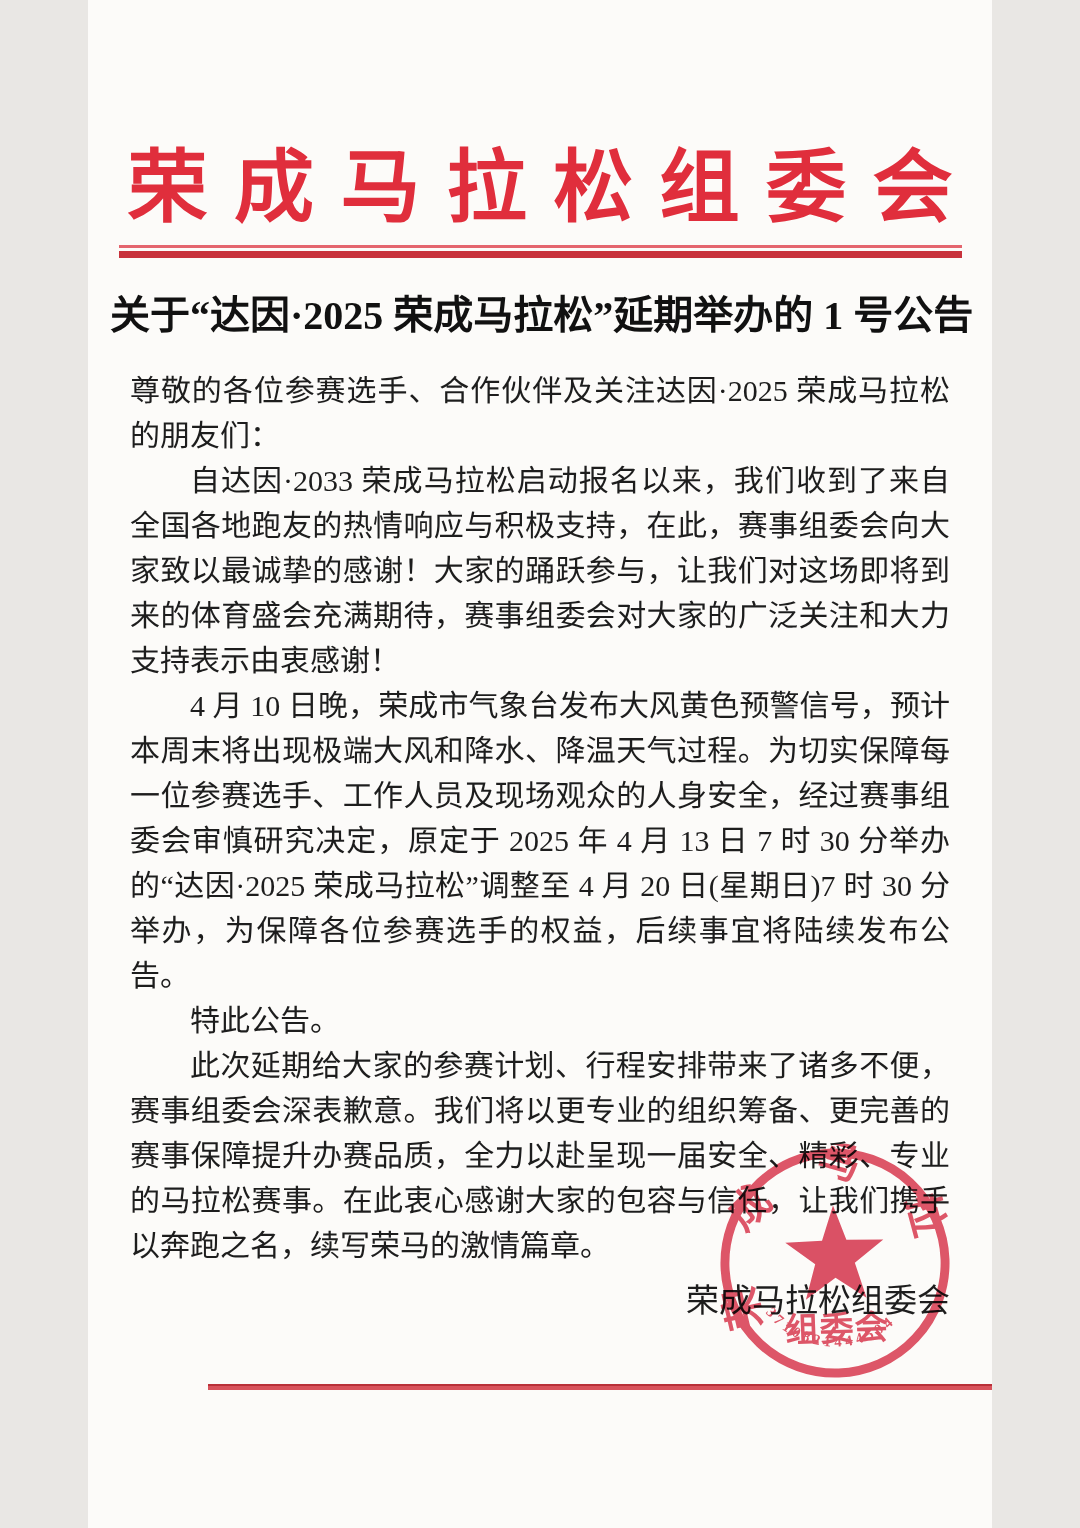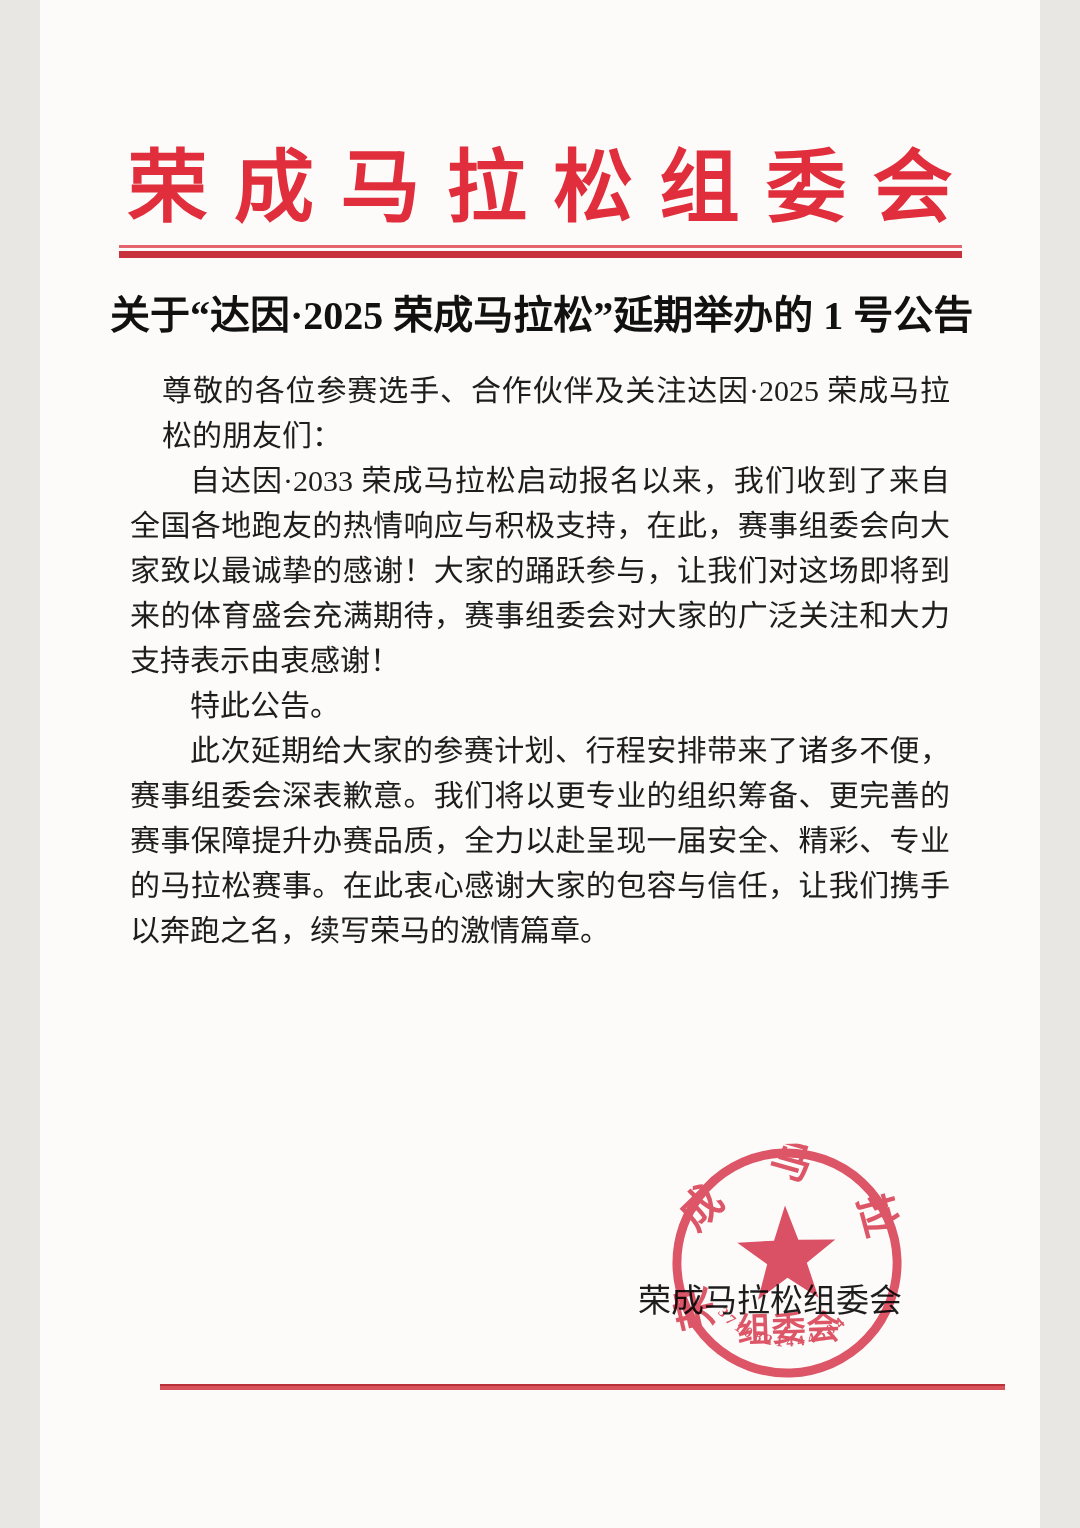--- a/index.html
+++ b/index.html
@@ -3,21 +3,21 @@
 <meta charset="utf-8">
 <style>
   html, body {
     margin: 0;
     padding: 0;
     background: #e9e7e4;
     font-family: "Liberation Serif", "DejaVu Serif", serif;
   }
   .page {
     position: relative;
-    width: 1000px;
+    width: 904px;
     height: 1528px;
     margin: 0 auto;
     background: #fcfbf9;
     overflow: hidden;
     color: #1c1c1c;
   }
   
   .letterhead {
     margin: 0;
     padding-top: 148px;
@@ -51,21 +51,21 @@
   
   .body-text {
     width: 820px;
     margin: 26px auto 0 auto;
     font-size: 30px;
     line-height: 45px;
     text-align: justify;
     color: #1d1d1d;
   }
   .body-text p { margin: 0; text-indent: 2em; }
-  .body-text p.no-indent { text-indent: 0; margin-left: 32px; }
+  .body-text p.no-indent { text-indent: 0; }
   
   .signature {
     position: absolute;
     top: 1276px;
     left: 545px;
     width: 370px;
     text-align: center;
     font-size: 33px;
     line-height: 50px;
     color: #1d1d1d;
@@ -110,20 +110,21 @@
     <div class="rule-thin"></div>
     <div class="rule-gap"></div>
     <div class="rule-thick"></div>
   </div>
 
   <h2 class="doc-title">关于“达因·2025 荣成马拉松”延期举办的 1 号公告</h2>
 
   <div class="body-text">
     <p class="no-indent">尊敬的各位参赛选手、合作伙伴及关注达因·2025 荣成马拉松的朋友们：</p>
     <p>自达因·2033 荣成马拉松启动报名以来，我们收到了来自全国各地跑友的热情响应与积极支持，在此，赛事组委会向大家致以最诚挚的感谢！大家的踊跃参与，让我们对这场即将到来的体育盛会充满期待，赛事组委会对大家的广泛关注和大力支持表示由衷感谢！</p>
+    <p>4 月 10 日晚，荣成市气象台发布大风黄色预警信号，预计本周末将出现极端大风和降水、降温天气过程。为切实保障每一位参赛选手、工作人员及现场观众的人身安全，经过赛事组委会审慎研究决定，原定于 2025 年 4 月 13 日 7 时 30 分举办的“达因·2025 荣成马拉松”调整至 4 月 20 日(星期日)7 时 30 分举办，为保障各位参赛选手的权益，后续事宜将陆续发布公告。</p>
     <p>特此公告。</p>
     <p>此次延期给大家的参赛计划、行程安排带来了诸多不便，赛事组委会深表歉意。我们将以更专业的组织筹备、更完善的赛事保障提升办赛品质，全力以赴呈现一届安全、精彩、专业的马拉松赛事。在此衷心感谢大家的包容与信任，让我们携手以奔跑之名，续写荣马的激情篇章。</p>
   </div>
 
   <div class="signature">
     <div>荣成马拉松组委会</div>
   </div>
 
   <svg class="stamp" viewBox="0 0 240 240" aria-hidden="true">
     <circle class="stamp-ring" cx="120" cy="120" r="111"></circle>

